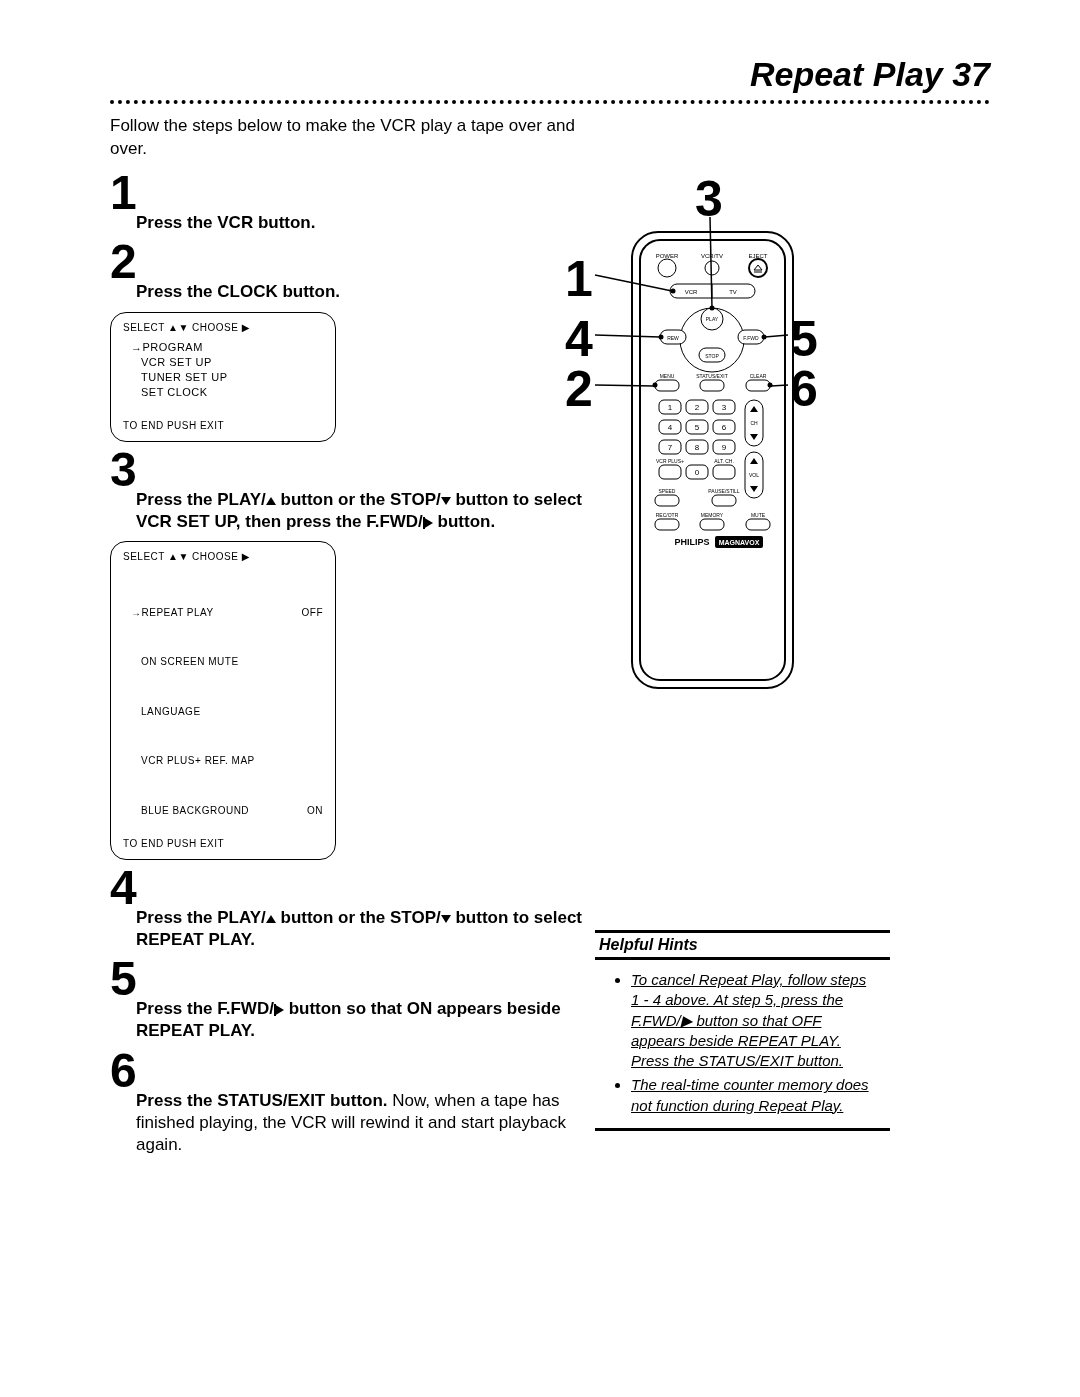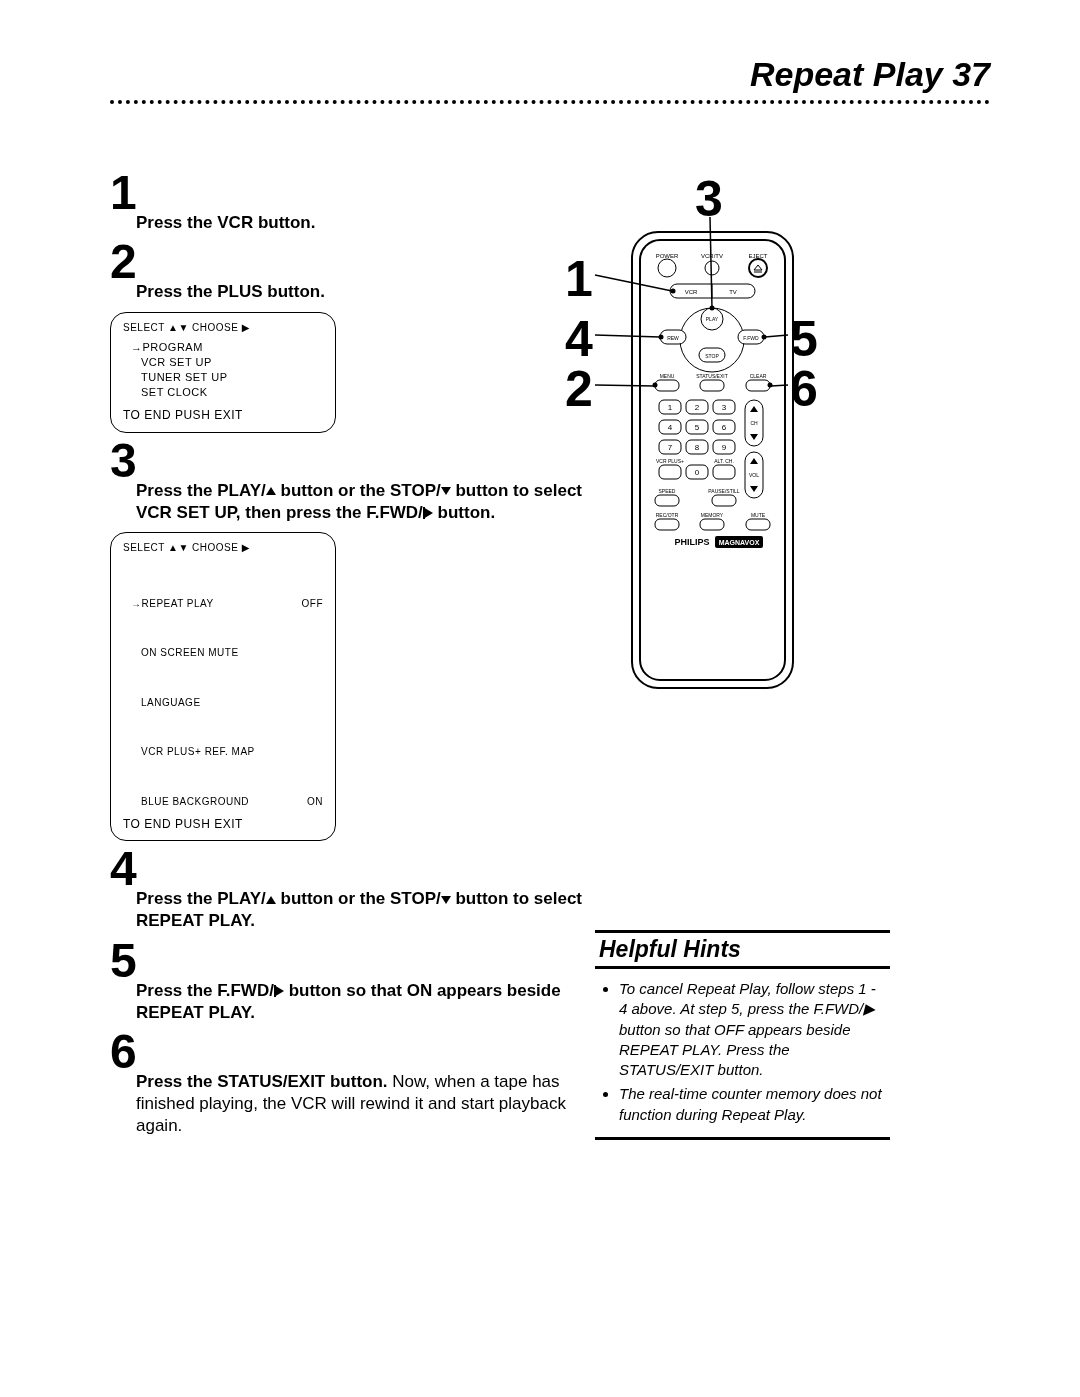--- a/index.html
+++ b/index.html
@@ -16,56 +16,57 @@
   .tri-up{ width:0;height:0;border-left:5px solid transparent;border-right:5px solid transparent;border-bottom:8px solid #000; }
   .tri-down{ width:0;height:0;border-left:5px solid transparent;border-right:5px solid transparent;border-top:8px solid #000; }
   .fast-right{ width:0;height:0;border-top:6px solid transparent;border-bottom:6px solid transparent;border-left:10px solid #000; position:relative;}
   .fast-right::before{ content:""; position:absolute; left:-10px; top:-6px; width:2px; height:12px; background:#000;}
   
   .osd{ border:1.5px solid #000; border-radius:16px; padding:8px 12px; font-size:11px; font-family:Arial, sans-serif; letter-spacing:.5px; width:200px; margin:8px 0 2px 0; line-height:1.35; }
   .osd .hdr{ font-size:10px; }
   .osd .item{ padding-left:18px; }
   .osd .item.ar{ padding-left:8px; }
   .osd .val{ float:right; }
-  .osd .ft{ margin-top:8px; font-size:12px; }
+  .osd .ft{ margin-top:20px; font-size:10px; }
   .osd2 .item{ font-size:10px;margin-top:36px; }
   
   
   .remote-wrap{ position:absolute; left:580px; top:170px; width:300px; }
   .callout-num{ position:absolute; font-size:50px; font-weight:bold; }
   svg.remote{ position:absolute; left:50px; top:60px; }
   
   
   .hints{ position:absolute; left:595px; top:930px; width:295px; }
-  .hints-hdr{ border-top:3px solid #000; border-bottom:3px solid #000; padding:3px 4px; font-style:italic; font-weight:bold; font-size:23px; }
+  .hints-hdr{ border-top:3px solid #000; border-bottom:3px solid #000; padding:3px 4px; font-style:italic; font-weight:bold; font-size:16px; }
   .hints-body{ font-style:italic; font-size:15px; padding:6px 4px 8px 4px; line-height:1.35; border-bottom:3px solid #000;}
   .hints-body li{ margin-left:14px; margin-bottom:4px; }
-  .hints-body ul{ padding-left:2px; margin:4px 4px; }
+  .hints-body ul{ padding-left:2px; margin:4px 16px;text-decoration:underline; }
 </style>
 </head>
 <body>
 
 <div class="page">
 
   <div class="title">
     <span>Repeat Play</span>
     <span class="pg">37</span>
   </div>
   <div class="dotted"></div>
 
+  <div class="intro">Follow the steps below to make the VCR play a tape over and over.</div>
 
   <div class="steps">
 
     <div class="bignum">1</div>
     <div class="step-body">
       <span>Press the VCR button.</span>
     </div>
 
     <div class="bignum">2</div>
-    <div class="step-body">Press the PLUS button.</div>
+    <div class="step-body">Press the CLOCK button.</div>
 
     <div class="osd">
       <div class="hdr">SELECT ▲▼ CHOOSE ▶</div>
       <div style="height:6px"></div>
       <div class="item ar">→PROGRAM</div>
       <div class="item">VCR SET UP</div>
       <div class="item">TUNER SET UP</div>
       <div class="item">SET CLOCK</div>
       <div class="ft">TO END PUSH EXIT</div>
     </div>

